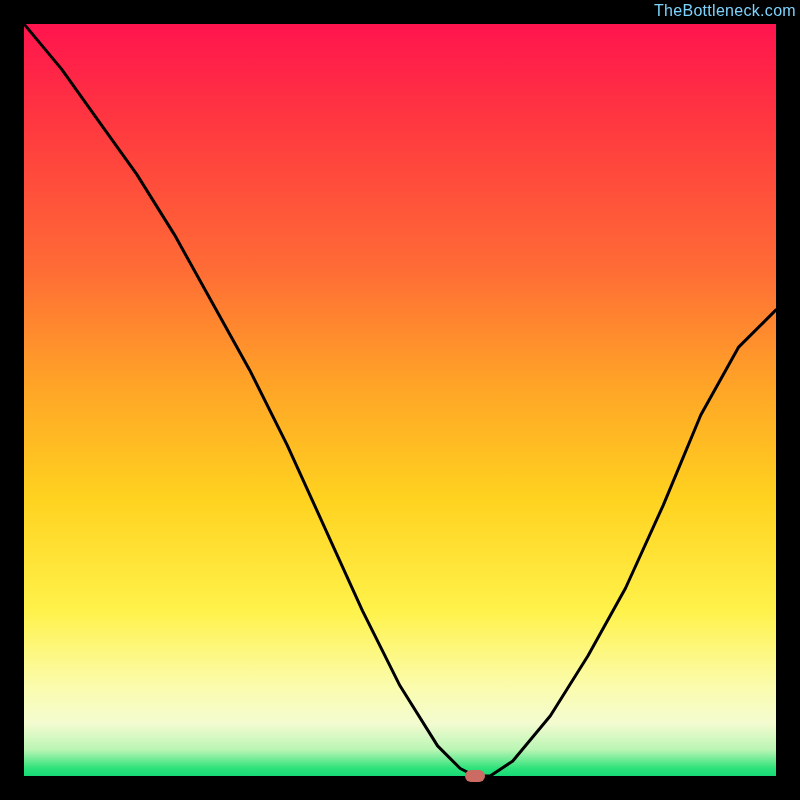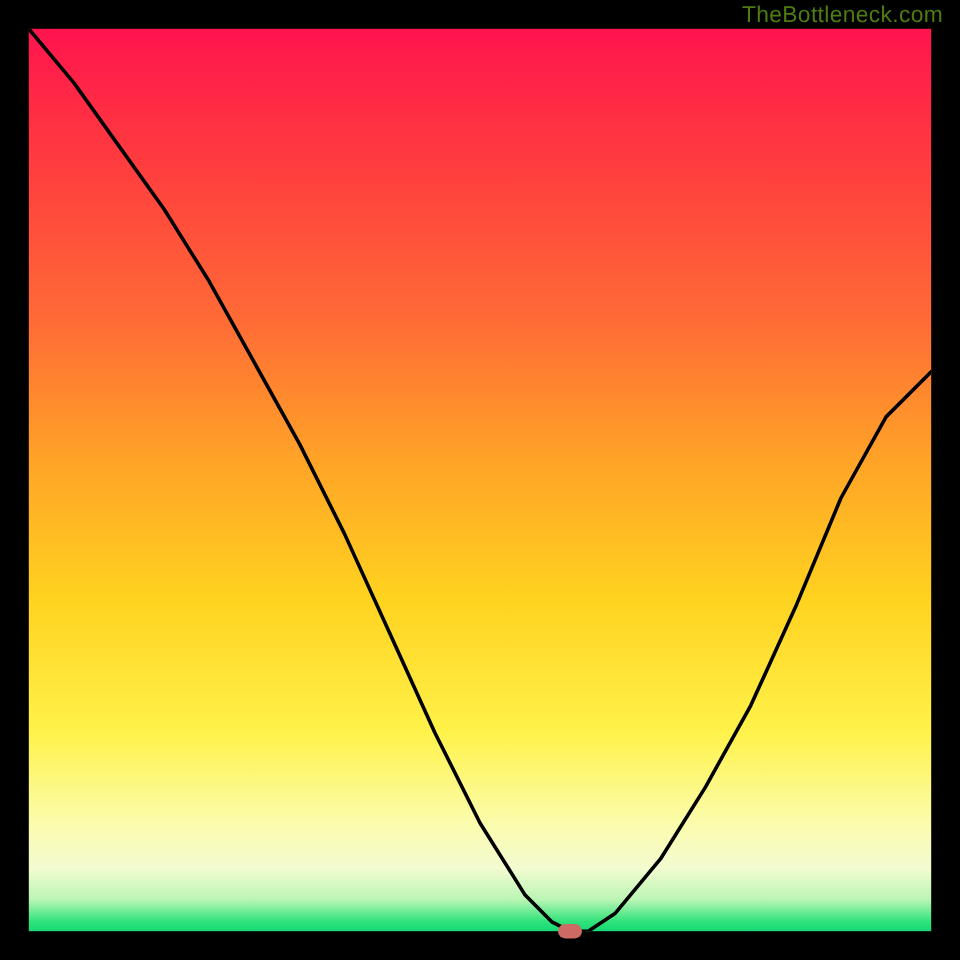--- a/index.html
+++ b/index.html
@@ -51,23 +51,23 @@
     height: 12px;
     border-radius: 6px;
     background: #cc6b63;  
     transform: translate(-50%, -50%);
   }
 
   
   #watermark {
     position: absolute;
     top: 2px;
-    right: 14px;
-    color: #4d7c0f;
-    font-size: 19px;
+    right: 4px;
+    color: #7dd3fc;
+    font-size: 16px;
     font-weight: 500;
     letter-spacing: 0.3px;
     user-select: none;
   }
 </style>
 </head>
 <body>
 
 <div id="plot-area">
   <svg id="curve-svg" viewBox="0 0 752 752" preserveAspectRatio="none">

